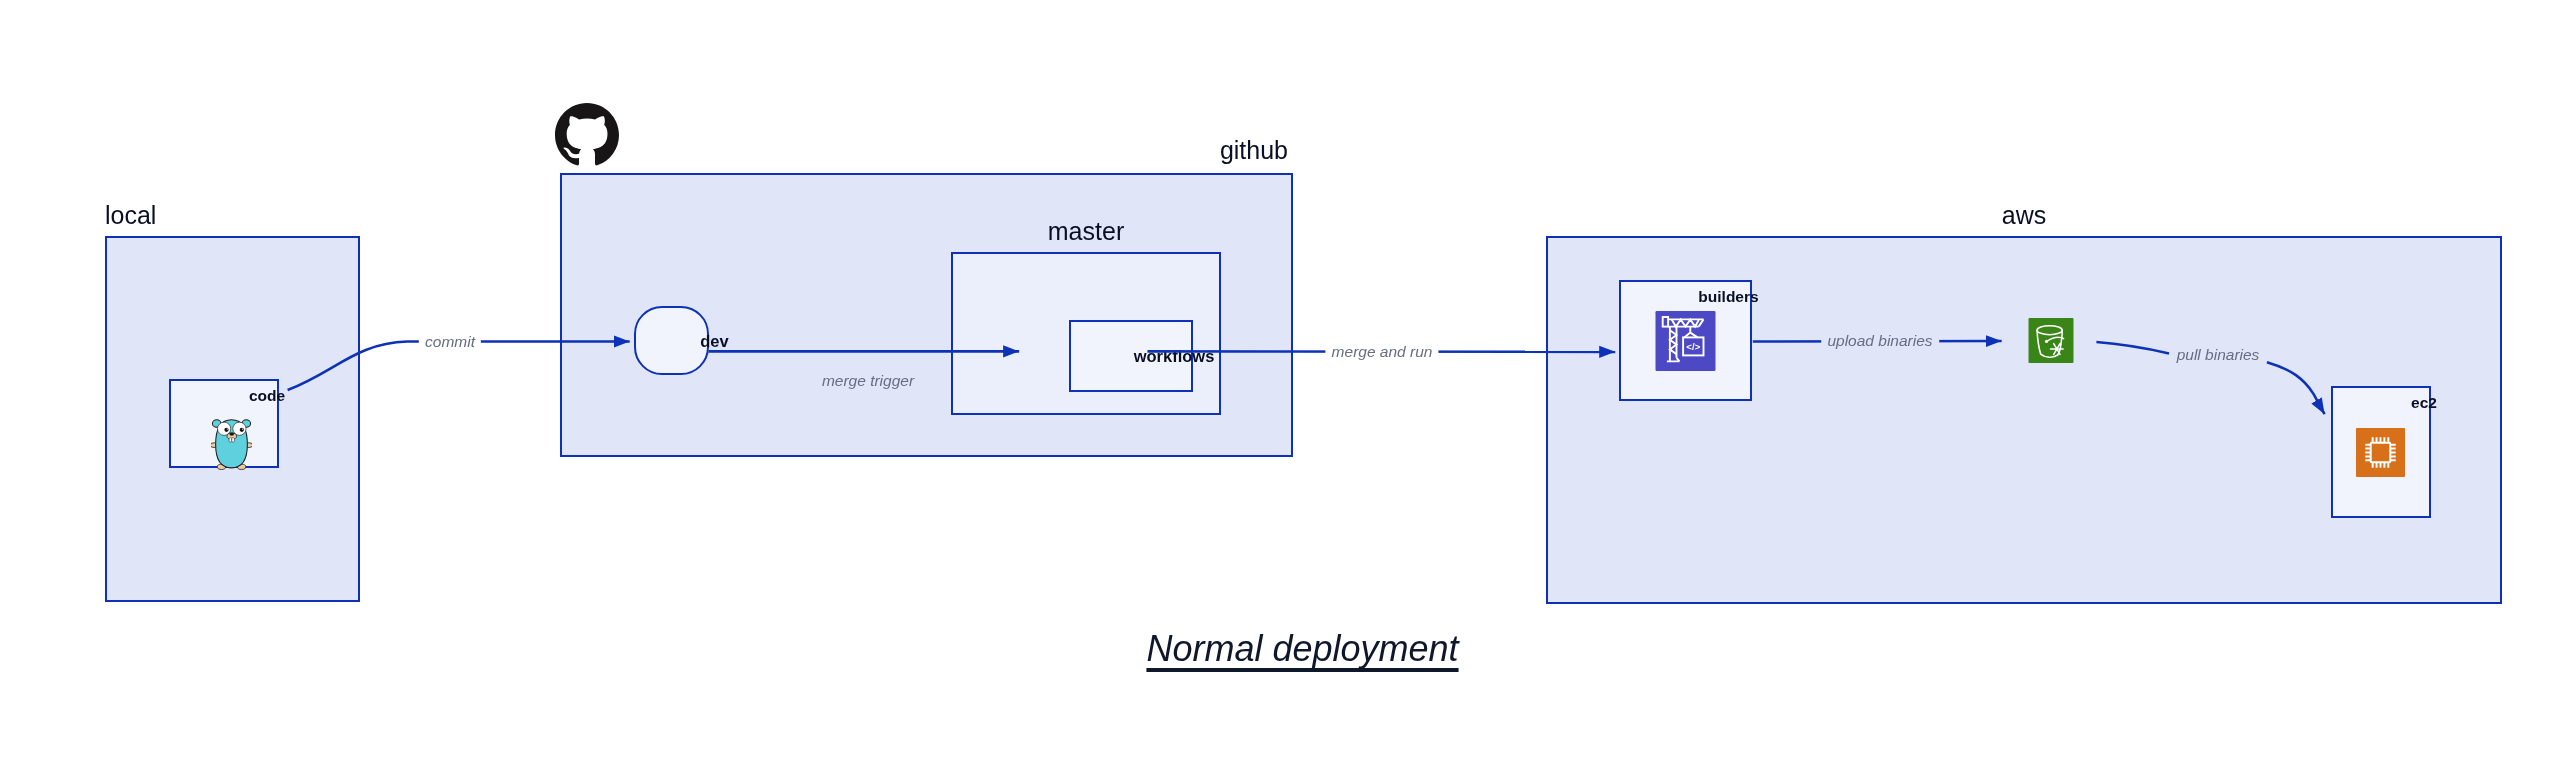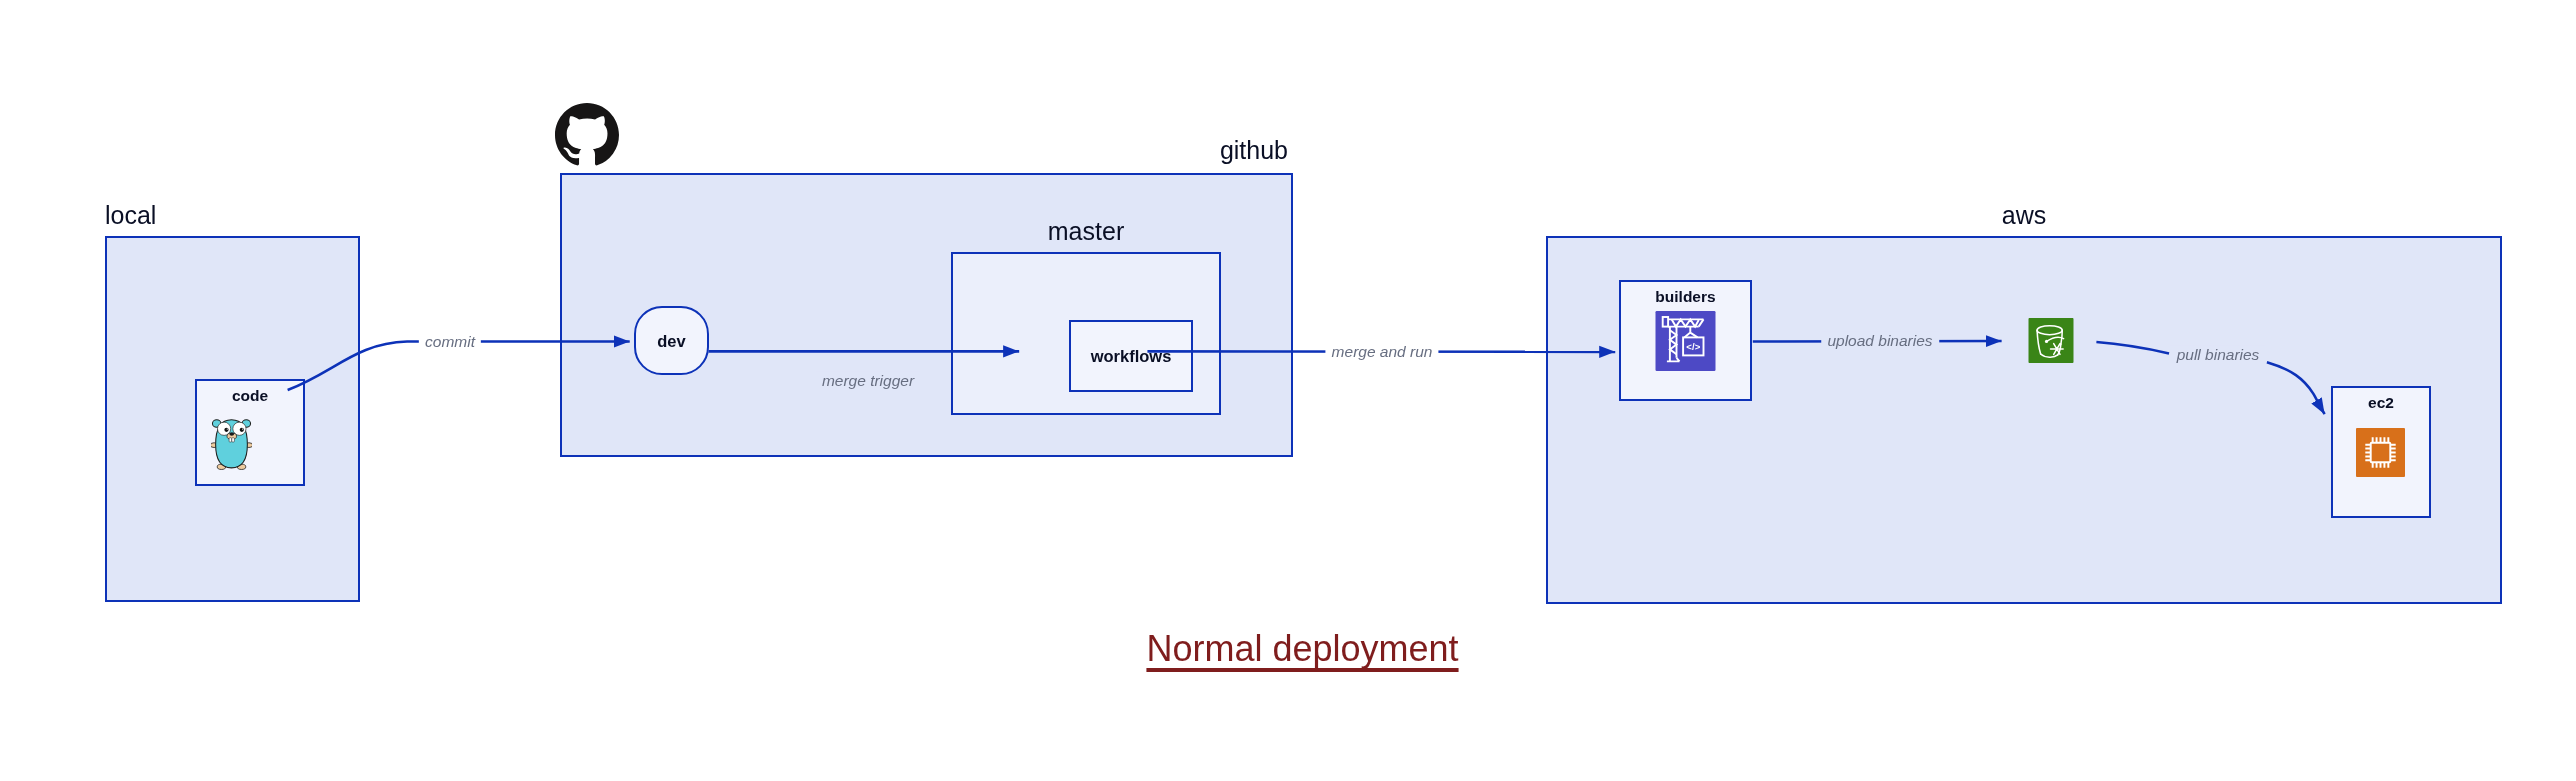--- a/index.html
+++ b/index.html
@@ -30,20 +30,21 @@
     color: #0A0F25;
     line-height: 1.1;
   }
   .node-label {
     position: absolute;
     width: 100%;
     text-align: center;
     font-size: 15.5px;
     font-weight: bold;
     color: #0A0F25;
+    padding-left: 43px;
   }
   .node-label.top { top: 6.2px; left: 0; }
   .node-label.center {
     top: 50%; left: 0;
     transform: translateY(-50%);
     font-size: 16.5px;
   }
   .edge-label {
     position: absolute;
     transform: translate(-50%, -50%);
@@ -64,44 +65,45 @@
     z-index: 5;
     pointer-events: none;
   }
   .icon { position: absolute; z-index: 4; }
   #diagram-title {
     position: absolute;
     left: 1045px; top: 628px;
     width: 515px;
     text-align: center;
     font-size: 36px;
-    color: #7f1d1d;
+    color: #0f172a;
     text-decoration: underline;
     text-decoration-thickness: 3.6px;
     text-underline-offset: 7.2px;
+    font-style: italic;
   }
 </style>
 </head>
 <body>
 
 <div id="canvas">
 
   <div class="container" style="left:105px; top:236px; width:255px; height:366px;"></div>
   <div class="container-label" style="left:105px; top:202px; width:255px; ">local</div>
 
   <div class="container" style="left:560px; top:173px; width:733px; height:284px;"></div>
   <div class="container-label" style="left:560px; top:137px; width:728px; text-align:right;">github</div>
 
   <div class="container nested" style="left:951px; top:252px; width:270px; height:163px;"></div>
   <div class="container-label" style="left:951px; top:218px; width:270px; text-align:center;">master</div>
 
   <div class="container" style="left:1546px; top:236px; width:956px; height:368px;"></div>
   <div class="container-label" style="left:1546px; top:202px; width:956px; text-align:center;">aws</div>
 
-  <div class="node" style="left:195px; top:379px; width:110px; height:107px; z-index:3;">
+  <div class="node" style="left:169px; top:379px; width:110px; height:89px; z-index:3;">
     <div class="node-label top">code</div>
   </div>
 
   <div class="node" style="left:634px; top:306px; width:75px; height:69px; z-index:3;border-radius:28px;">
     <div class="node-label center">dev</div>
   </div>
 
   <div class="node" style="left:1023px; top:320px; width:124px; height:72px; z-index:3;margin-left:46px;">
     <div class="node-label center">workflows</div>
   </div>

